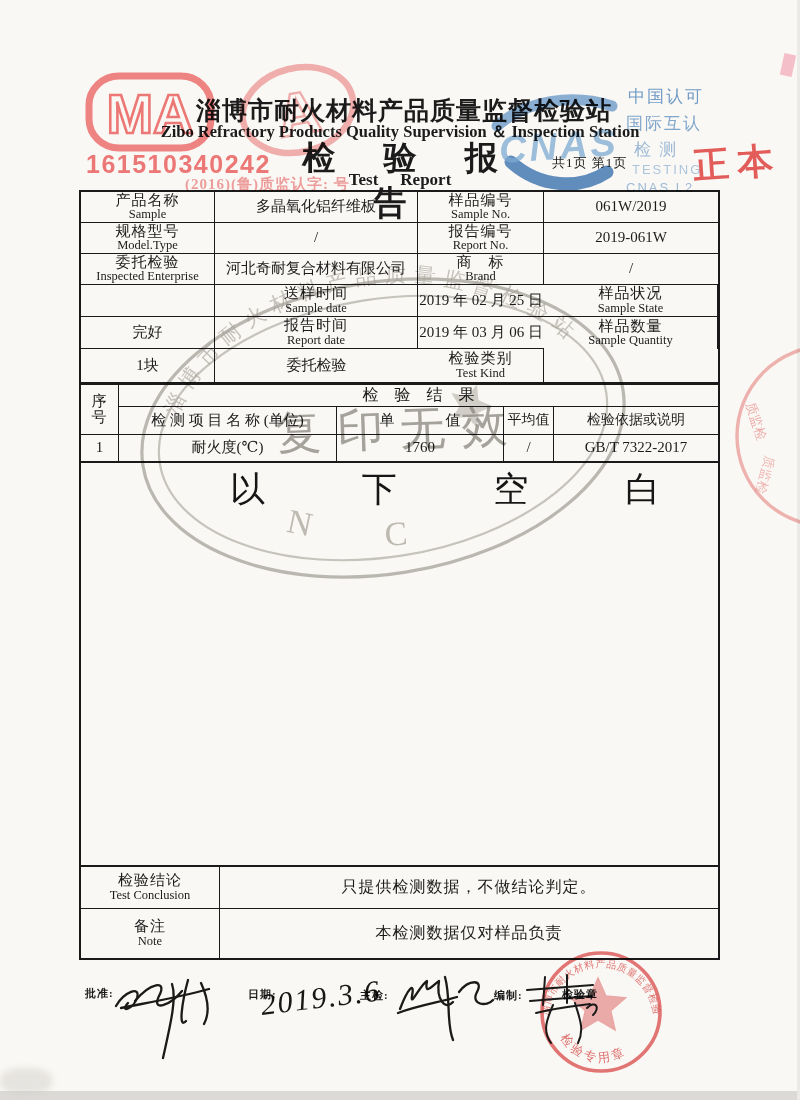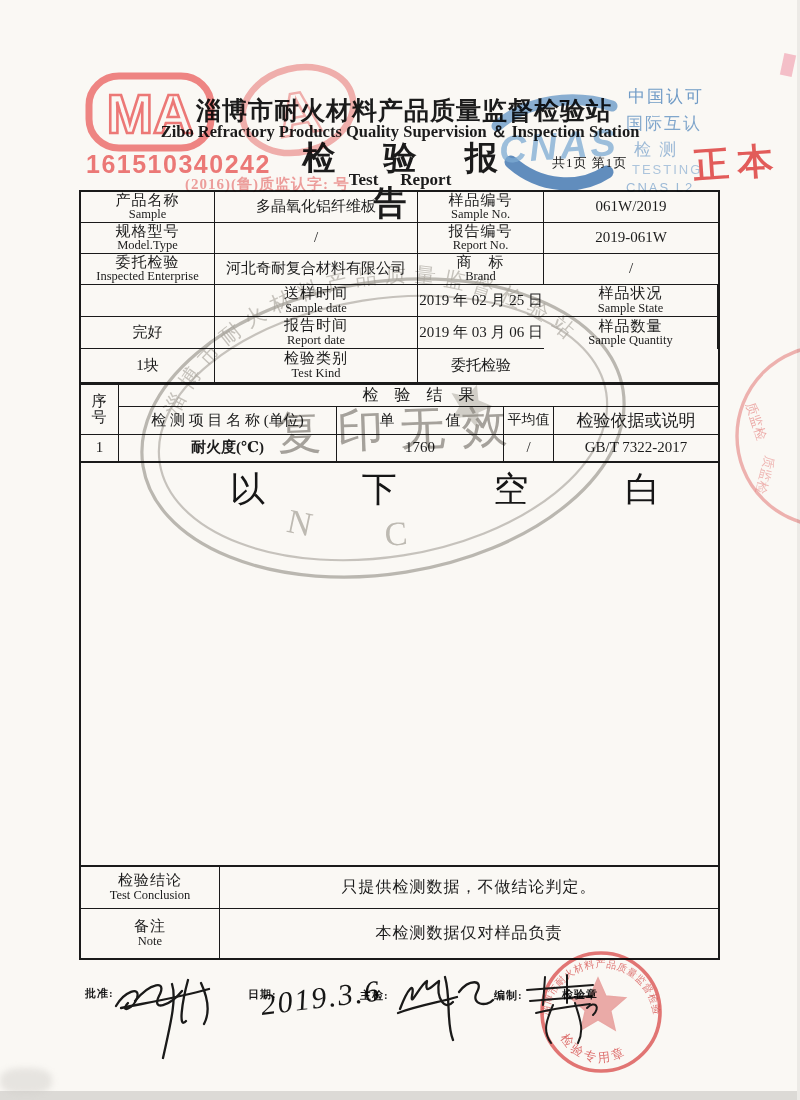--- a/index.html
+++ b/index.html
@@ -123,53 +123,53 @@
         <span class="val">2019 年 03 月 06 日</span>
       </div>
 
     <div class="cell last-row">
         <span class="lab-zh">样品数量</span>
         <span class="lab-en">Sample Quantity</span>
       </div>
     <div class="cell last-row">
         <span class="val">1块</span>
       </div>
+    <div class="cell last-row last-col">
+        <span class="val">委托检验</span>
+      </div>
     <div class="cell last-row">
         <span class="lab-zh">检验类别</span>
         <span class="lab-en">Test Kind</span>
-      </div>
-    <div class="cell last-row last-col">
-        <span class="val">委托检验</span>
       </div>
   </div>
 
   <div class="grid" id="results-table">
     <div class="cell" style="grid-row:1/3;grid-column:1;">
       <span class="lab-zh">序</span>
       <span class="lab-zh">号</span>
     </div>
     <div class="cell last-col res-head" style="grid-column:2/6;">
         <span>检　验　结　果</span>
       </div>
     <div class="cell res-head" style="grid-row:2;grid-column:2;font-size:15px;">
         <span>检 测 项 目 名 称 (单位)</span>
       </div>
     <div class="cell res-head" style="grid-row:2;grid-column:3;font-size:15px;letter-spacing:18px;text-indent:18px;">
         <span>单　值</span>
       </div>
     <div class="cell res-head" style="grid-row:2;grid-column:4;font-size:14px;">
         <span>平均值</span>
       </div>
-    <div class="cell res-head last-col" style="grid-row:2;grid-column:5;font-size:17px;">
+    <div class="cell res-head last-col" style="grid-row:2;grid-column:5;font-size:14px;">
         <span>检验依据或说明</span>
       </div>
     <div class="cell last-row" style="grid-row:3;grid-column:1;">
         <span class="val">1</span>
       </div>
-    <div class="cell last-row" style="grid-row:3;grid-column:2;font-weight:bold;">
+    <div class="cell last-row" style="grid-row:3;grid-column:2;">
         <span class="val">耐火度(℃)</span>
       </div>
     <div class="cell last-row" style="grid-row:3;grid-column:3;">
         <span class="val">1760</span>
       </div>
     <div class="cell last-row" style="grid-row:3;grid-column:4;">
         <span class="val">/</span>
       </div>
     <div class="cell last-row last-col" style="grid-row:3;grid-column:5;">
         <span class="val">GB/T 7322-2017</span>

